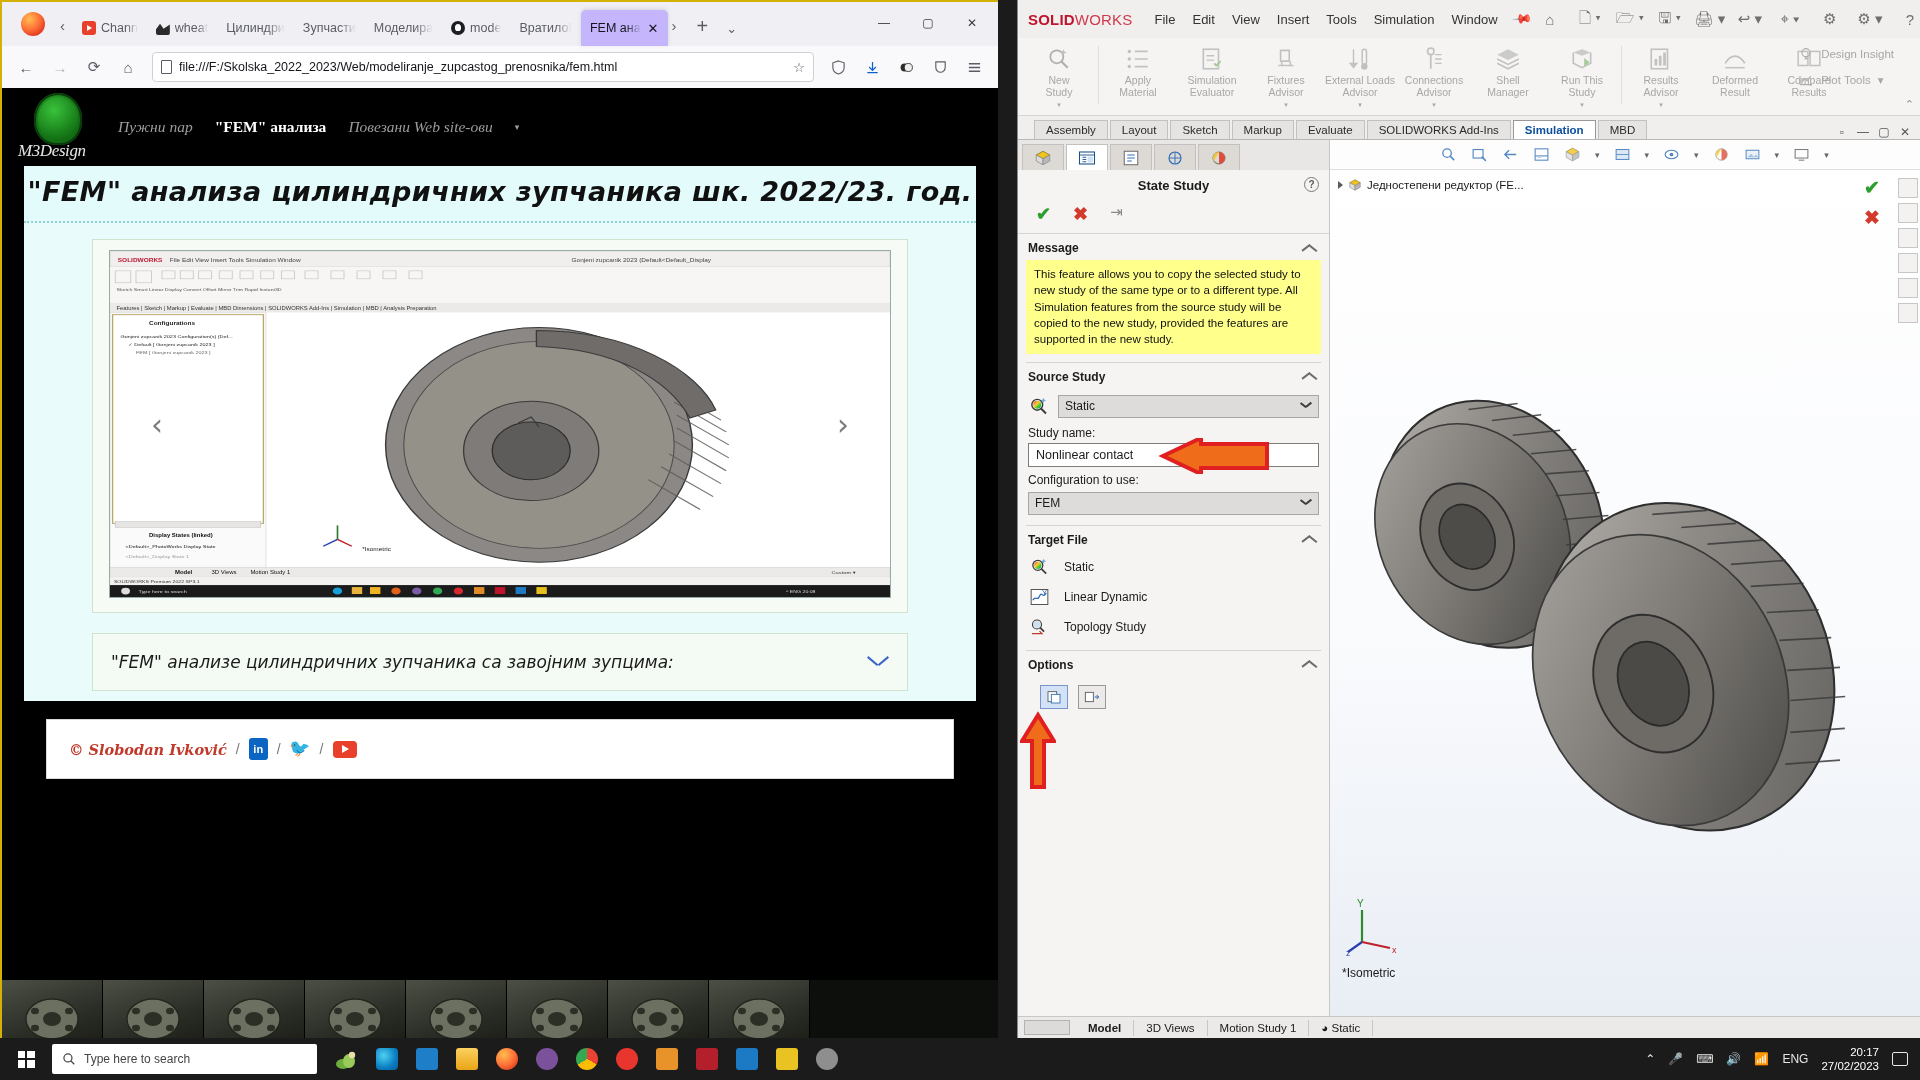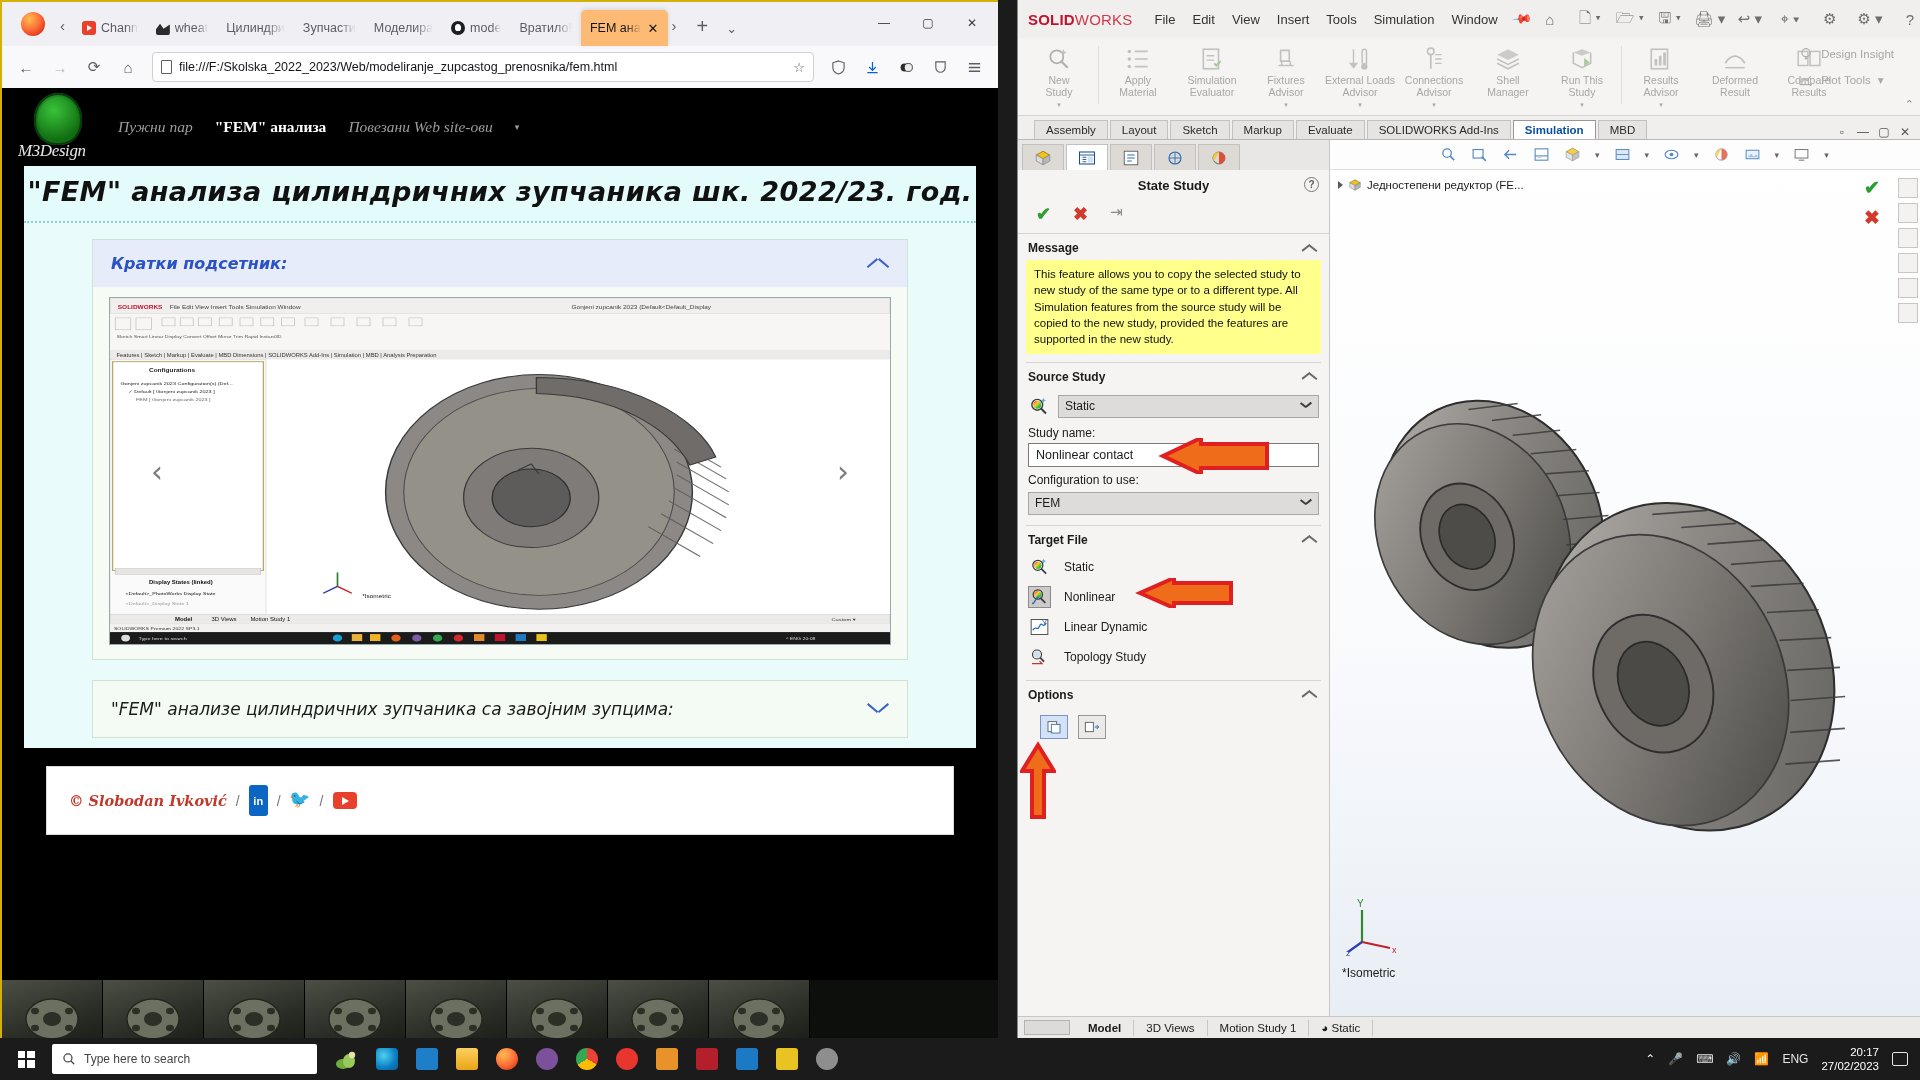--- a/index.html
+++ b/index.html
@@ -30,21 +30,21 @@
   }
   .ff-tab {
     height: 36px; min-width: 40px; max-width: 92px; display: flex; align-items: center;
     gap: 5px; padding: 0 9px; font-size: 12.5px; color: #5b5b66;
     border-radius: 5px 5px 0 0; overflow: hidden; white-space: nowrap;
     margin-bottom: 0px; position: relative;
   }
   .ff-tab .tab-label { overflow: hidden; text-overflow: clip;
     mask-image: linear-gradient(to right, #000 70%, transparent 100%);
     -webkit-mask-image: linear-gradient(to right, #000 70%, transparent 100%); }
-  .ff-tab.active { background: #fdba74; color: #15141a; box-shadow: 0 -1px 4px rgba(0,0,0,.12); max-width: 120px; }
+  .ff-tab.active { background: #c4b5fd; color: #15141a; box-shadow: 0 -1px 4px rgba(0,0,0,.12); max-width: 120px; }
   .ff-tab .tab-close { font-size: 13px; color: #15141a; margin-left: 2px; }
   .tab-fav { width: 14px; height: 14px; flex: 0 0 14px; border-radius: 2px; }
   .fav-yt { background: #e8402a; border-radius: 3px; position: relative; }
   .fav-yt::after { content:""; position:absolute; left:5px; top:3.5px; border-left:5px solid #fff;
      border-top:3.5px solid transparent; border-bottom:3.5px solid transparent; }
   .fav-dark { background: #2b2b2b; clip-path: polygon(0 60%, 30% 20%, 55% 55%, 100% 25%, 100% 100%, 0 100%); }
   .fav-gh { background: #1b1f23; border-radius: 50%; position: relative; }
   .fav-gh::after { content:""; position:absolute; left:4px; top:3px; width:6px; height:7px; background:#fff; border-radius:50% 50% 40% 40%;}
   .ff-plus { font-size: 20px; color: #5b5b66; padding: 0 10px 8px 12px; }
   .ff-listall { font-size: 13px; color: #5b5b66; padding: 0 10px 10px 8px; }
@@ -118,21 +118,21 @@
   .acc-head2 { padding: 18px 18px; display: flex; align-items: center; justify-content: space-between;
      background: #f4fbf4; }
   .acc-head2 .acc-title { font-family: "DejaVu Sans", sans-serif; font-style: italic;
      font-size: 17px; color: #1b1b1b; }
 
   .site-footer { background: #fff; border: 1px solid #d8d8d8; margin: 18px 22px 0 22px;
      padding: 18px 22px; display: flex; align-items: center; gap: 9px; }
   .footer-name { color: #c0392b; font-family: "DejaVu Serif", serif; font-style: italic; font-weight: bold;
      font-size: 14.5px; }
   .footer-sep { color: #777; font-size: 14px; }
-  .ico-li { width: 19px; height: 31px; background: #0a66c2; border-radius: 3px; color: #fff;
+  .ico-li { width: 19px; height: 22px; background: #0a66c2; border-radius: 3px; color: #fff;
      font-size: 11px; font-weight: bold; display:flex; align-items:center; justify-content:center;
      font-family:"Liberation Sans",sans-serif; }
   .ico-tw { width: 21px; height: 19px; color: #1da1f2; font-size: 17px; line-height: 1; }
   .ico-yt { width: 24px; height: 17px; background: #e8402a; border-radius: 4px; position: relative; }
   .ico-yt::after { content:""; position:absolute; left:9px; top:4.5px; border-left:7px solid #fff;
      border-top:4px solid transparent; border-bottom:4px solid transparent; }
 
   .filmstrip { position: absolute; left: 0; bottom: 0; width: 100%; height: 78px;
      background: #0d0f0d; display: flex; overflow: hidden; }
   .film-cell { flex: 0 0 101px; height: 78px; position: relative; overflow: hidden;
@@ -369,24 +369,20 @@
       </div>
     </div>
 
     <div class="page-body">
       <div class="title-band">
         <h1>"FEM" анализа цилиндричних зупчаника шк. 2022/23. год.</h1>
       </div>
 
       <div class="acc-wrap">
         <div class="acc-box">
-          <div class="acc-head">
-            <div class="acc-title">Кратки подсетник:</div>
-            <div class="chev"></div>
-          </div>
           <div class="acc-body">
             <div class="carousel">
               
               <svg width="100%" height="100%" viewBox="0 0 600 348" preserveAspectRatio="none">
                 <rect width="600" height="348" fill="#ffffff"></rect>
                 <rect x="0" y="0" width="600" height="16" fill="#f0efee" stroke="#cccaca" stroke-width=".5"></rect>
                 <text x="6" y="11" font-family="Liberation Sans" font-size="5" fill="#c0132d" font-weight="bold">SOLIDWORKS</text>
                 <text x="46" y="11" font-family="Liberation Sans" font-size="5" fill="#444">File  Edit  View  Insert  Tools  Simulation  Window</text>
                 <text x="355" y="11" font-family="Liberation Sans" font-size="5" fill="#444">Gonjeni zupcanik 2023 (Default&lt;Default_Display</text>
                 <rect x="0" y="16" width="600" height="36" fill="#f7f6f5"></rect>
@@ -870,42 +866,20 @@
                   <stop offset="1" stop-color="#36c"></stop>
                 </linearGradient>
               </defs>
               <path d="M14 14l6 6" stroke="#3a3a3a" stroke-width="2"></path>
               <path d="M17 2l.8 2L20 5l-2.2.9L17 8l-.8-2.1L14 5l2.2-1z" fill="#6aa8e0"></path>
             </svg>
         </span>
         <span>Static</span>
       </div>
 
-      <div class="pm-list-item selected">
-        <span class="sqico">
-          <svg width="21" height="20" viewBox="0 0 24 24">
-              <circle cx="10" cy="9" r="5.6" fill="none" stroke="#3a3a3a" stroke-width="1.5"></circle>
-              <circle cx="10" cy="9" r="4.1" fill="url(#g3)"></circle>
-              <defs>
-                <linearGradient id="g3" x1="0" y1="0" x2="1" y2="1">
-                  <stop offset="0" stop-color="#e33"></stop>
-                  <stop offset=".4" stop-color="#fc3"></stop>
-                  <stop offset=".7" stop-color="#3c3"></stop>
-                  <stop offset="1" stop-color="#36c"></stop>
-                </linearGradient>
-              </defs>
-              <path d="M13 13l6 6" stroke="#3a3a3a" stroke-width="2"></path>
-              <path d="M3 20c4 0 4-8 8-8" fill="none" stroke="#2a6bb5" stroke-width="1.6"></path>
-            </svg>
-        </span>
-        <span>Nonlinear</span>
-        <svg class="arrow-ann" style="left:110px; top:-4px;" width="105" height="30" viewBox="0 0 105 30">
-          <path d="M103 5 L103 25 L46 25 L46 30 L12 15 L46 0 L46 5 Z" fill="#ef6c1a" stroke="#e02020" stroke-width="4"></path>
-        </svg>
-      </div>
 
       <div class="pm-list-item">
         <span class="sqico">
           <svg width="21" height="20" viewBox="0 0 24 24">
               <rect x="2" y="3" width="20" height="18" fill="#fff" stroke="#555" stroke-width="1.2"></rect>
               <path d="M4 16c3-7 5 2 8-5s4 4 8-4" fill="none" stroke="#2a6bb5" stroke-width="1.6"></path>
               <text x="15" y="9" font-size="9" fill="#2a6bb5" font-family="Liberation Sans">Y</text>
             </svg>
         </span>
         <span>Linear Dynamic</span>

